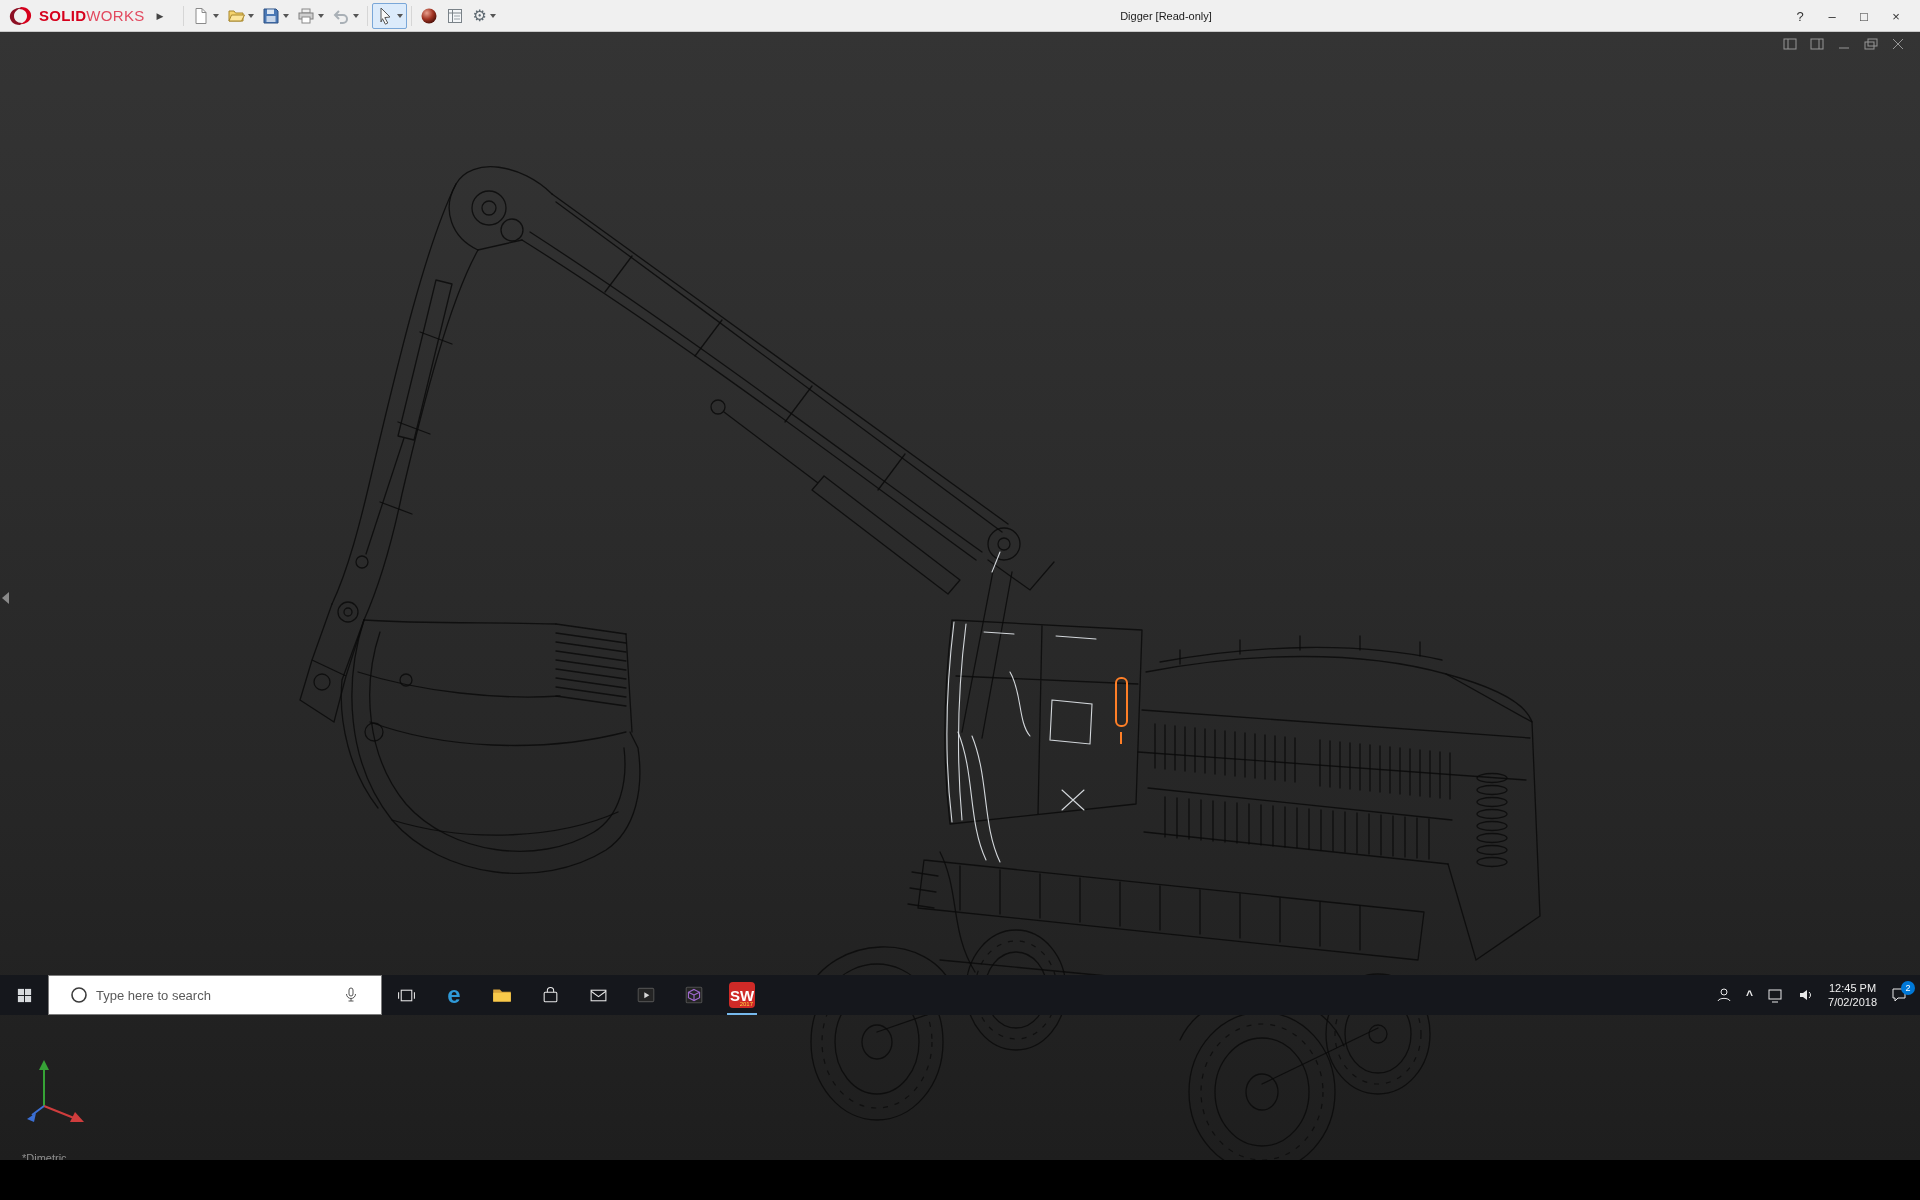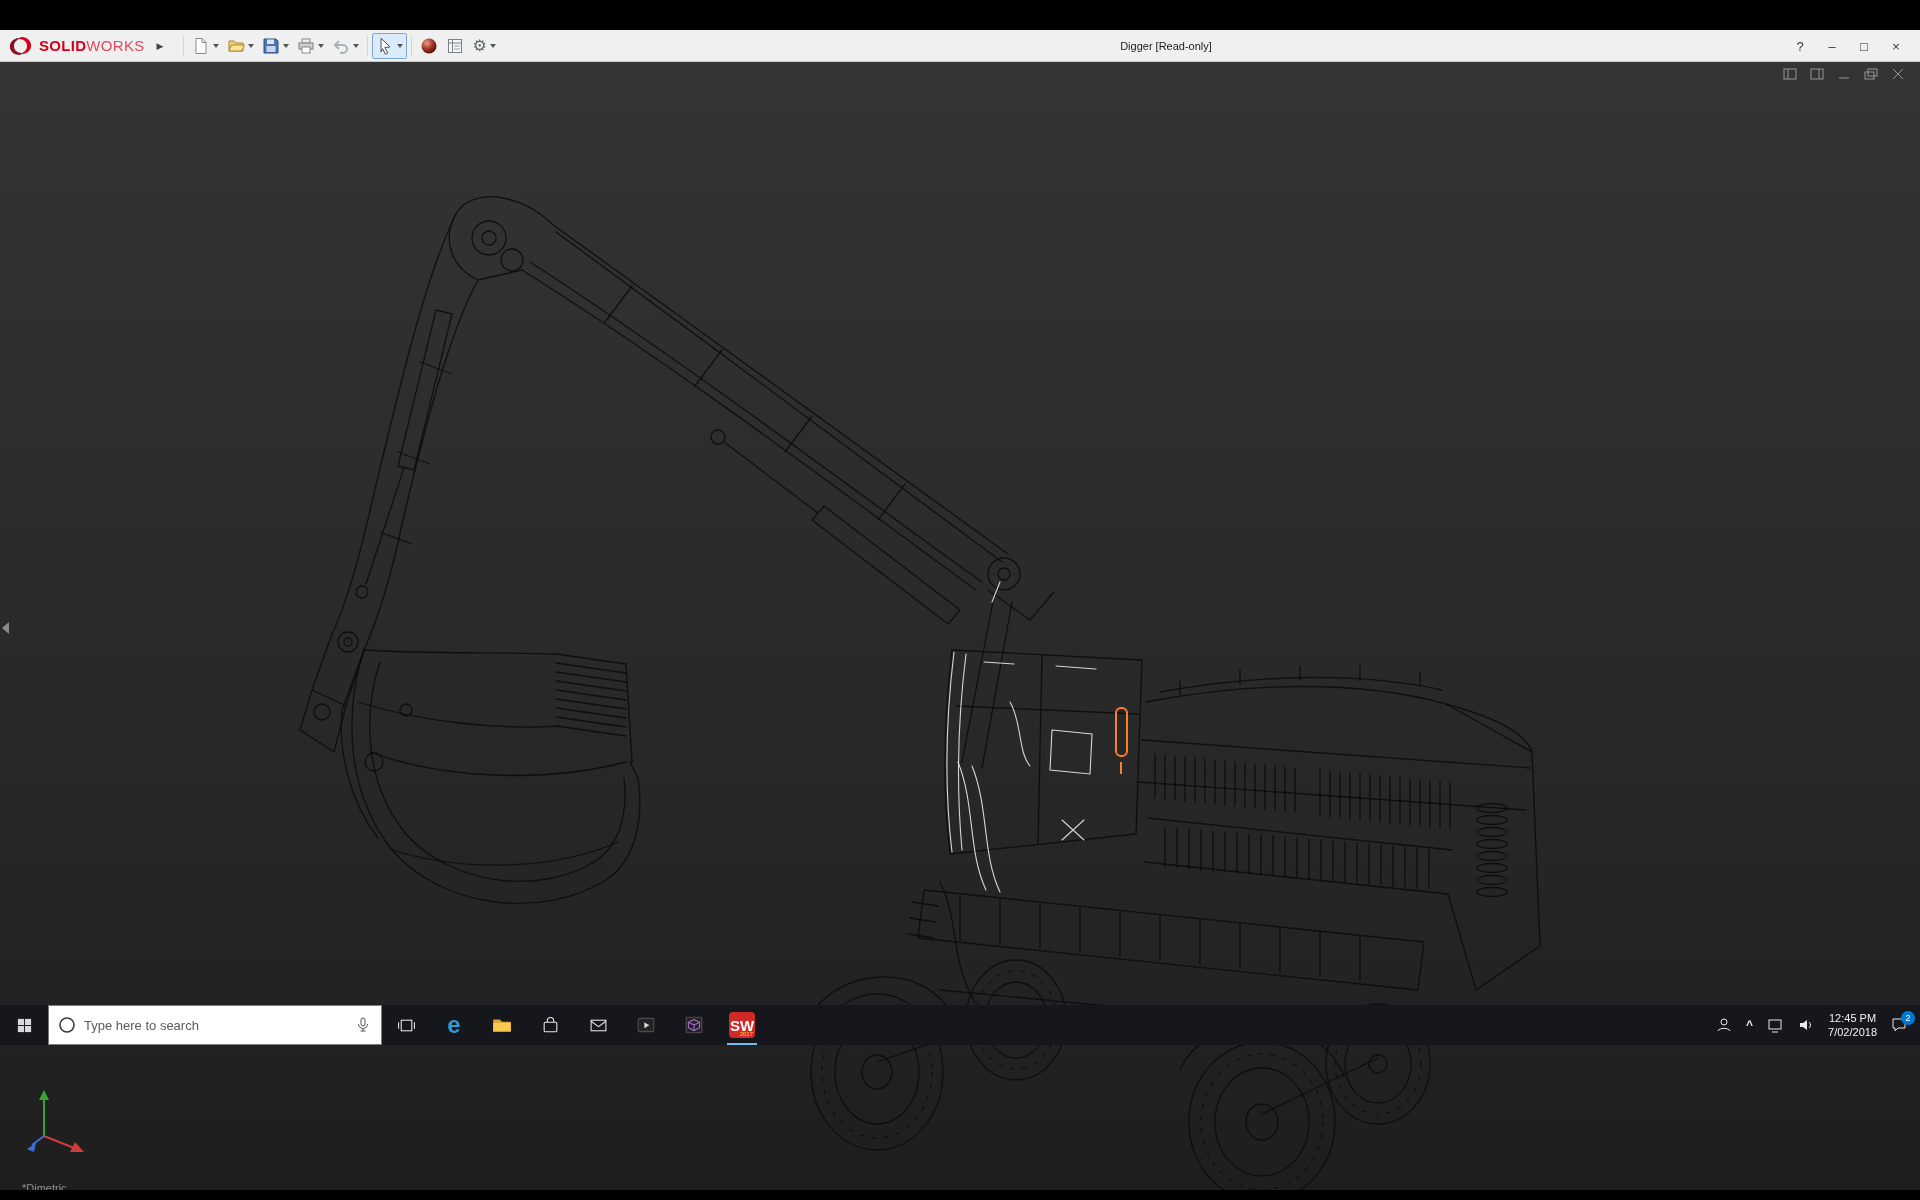--- a/index.html
+++ b/index.html
@@ -1,18 +1,18 @@
 <!DOCTYPE html>
 <html><head>
 <meta charset="utf-8">
 <style>
   * { margin:0; padding:0; box-sizing:border-box; }
   html,body { width:1920px; height:1200px; overflow:hidden;
     font-family:"Liberation Sans", sans-serif; background:#000; }
-  .screen { position:relative; width:1920px; height:1015px;margin-top:30px; }
+  .screen { position:relative; width:1920px; height:1015px; }
 
   
   .titlebar { position:absolute; top:0; left:0; width:1920px; height:32px;
     background:#f0f0f0; border-bottom:1px solid #c9c9c9;
     display:flex; align-items:center; z-index:30; }
   .brand { display:flex; align-items:center; gap:5px; padding:0 6px 0 8px; }
   .brand-text { font-size:15px; font-weight:bold; color:#d6001c; letter-spacing:.3px; }
   .brand-text .works { font-weight:normal; color:#e2485e; }
   .menu-expand { border:none; background:transparent; font-size:9px; color:#444;
     padding:4px 6px; cursor:pointer; }
@@ -46,21 +46,21 @@
   .triad { position:absolute; left:24px; bottom:28px; }
   .view-label { position:absolute; left:22px; bottom:-4px; font-size:11px;
     color:#909090; }
 
   
   .taskbar { position:absolute; bottom:0; left:0; width:1920px; height:40px;
     background:#15171c; display:flex; align-items:stretch; z-index:40; }
   .start-btn { width:48px; display:flex; align-items:center; justify-content:center;
     background:transparent; border:none; cursor:pointer; }
   .searchbox { width:334px; background:#ffffff; border:1px solid #7c7c7c;
-    display:flex; align-items:center; gap:8px; padding:0 9px; }
+    display:flex; align-items:center; gap:8px; padding:0 21px; }
   .search-input { flex:1; border:none; outline:none; font-size:13px; color:#222;
     background:transparent; }
   .search-input::placeholder { color:#5a5a5a; }
   .tb-app { width:48px; display:flex; align-items:center; justify-content:center;
     background:transparent; border:none; cursor:pointer; position:relative; }
   .tb-app.running::after { content:""; position:absolute; left:9px; right:9px;
     bottom:0; height:2px; background:#76b9ed; }
   .edge-glyph { font-size:24px; font-weight:bold; color:#2f9ad8; line-height:1; }
   .sw-tile { width:26px; height:26px; background:#cf2a27; border-radius:4px;
     position:relative; display:flex; align-items:center; justify-content:center; }

